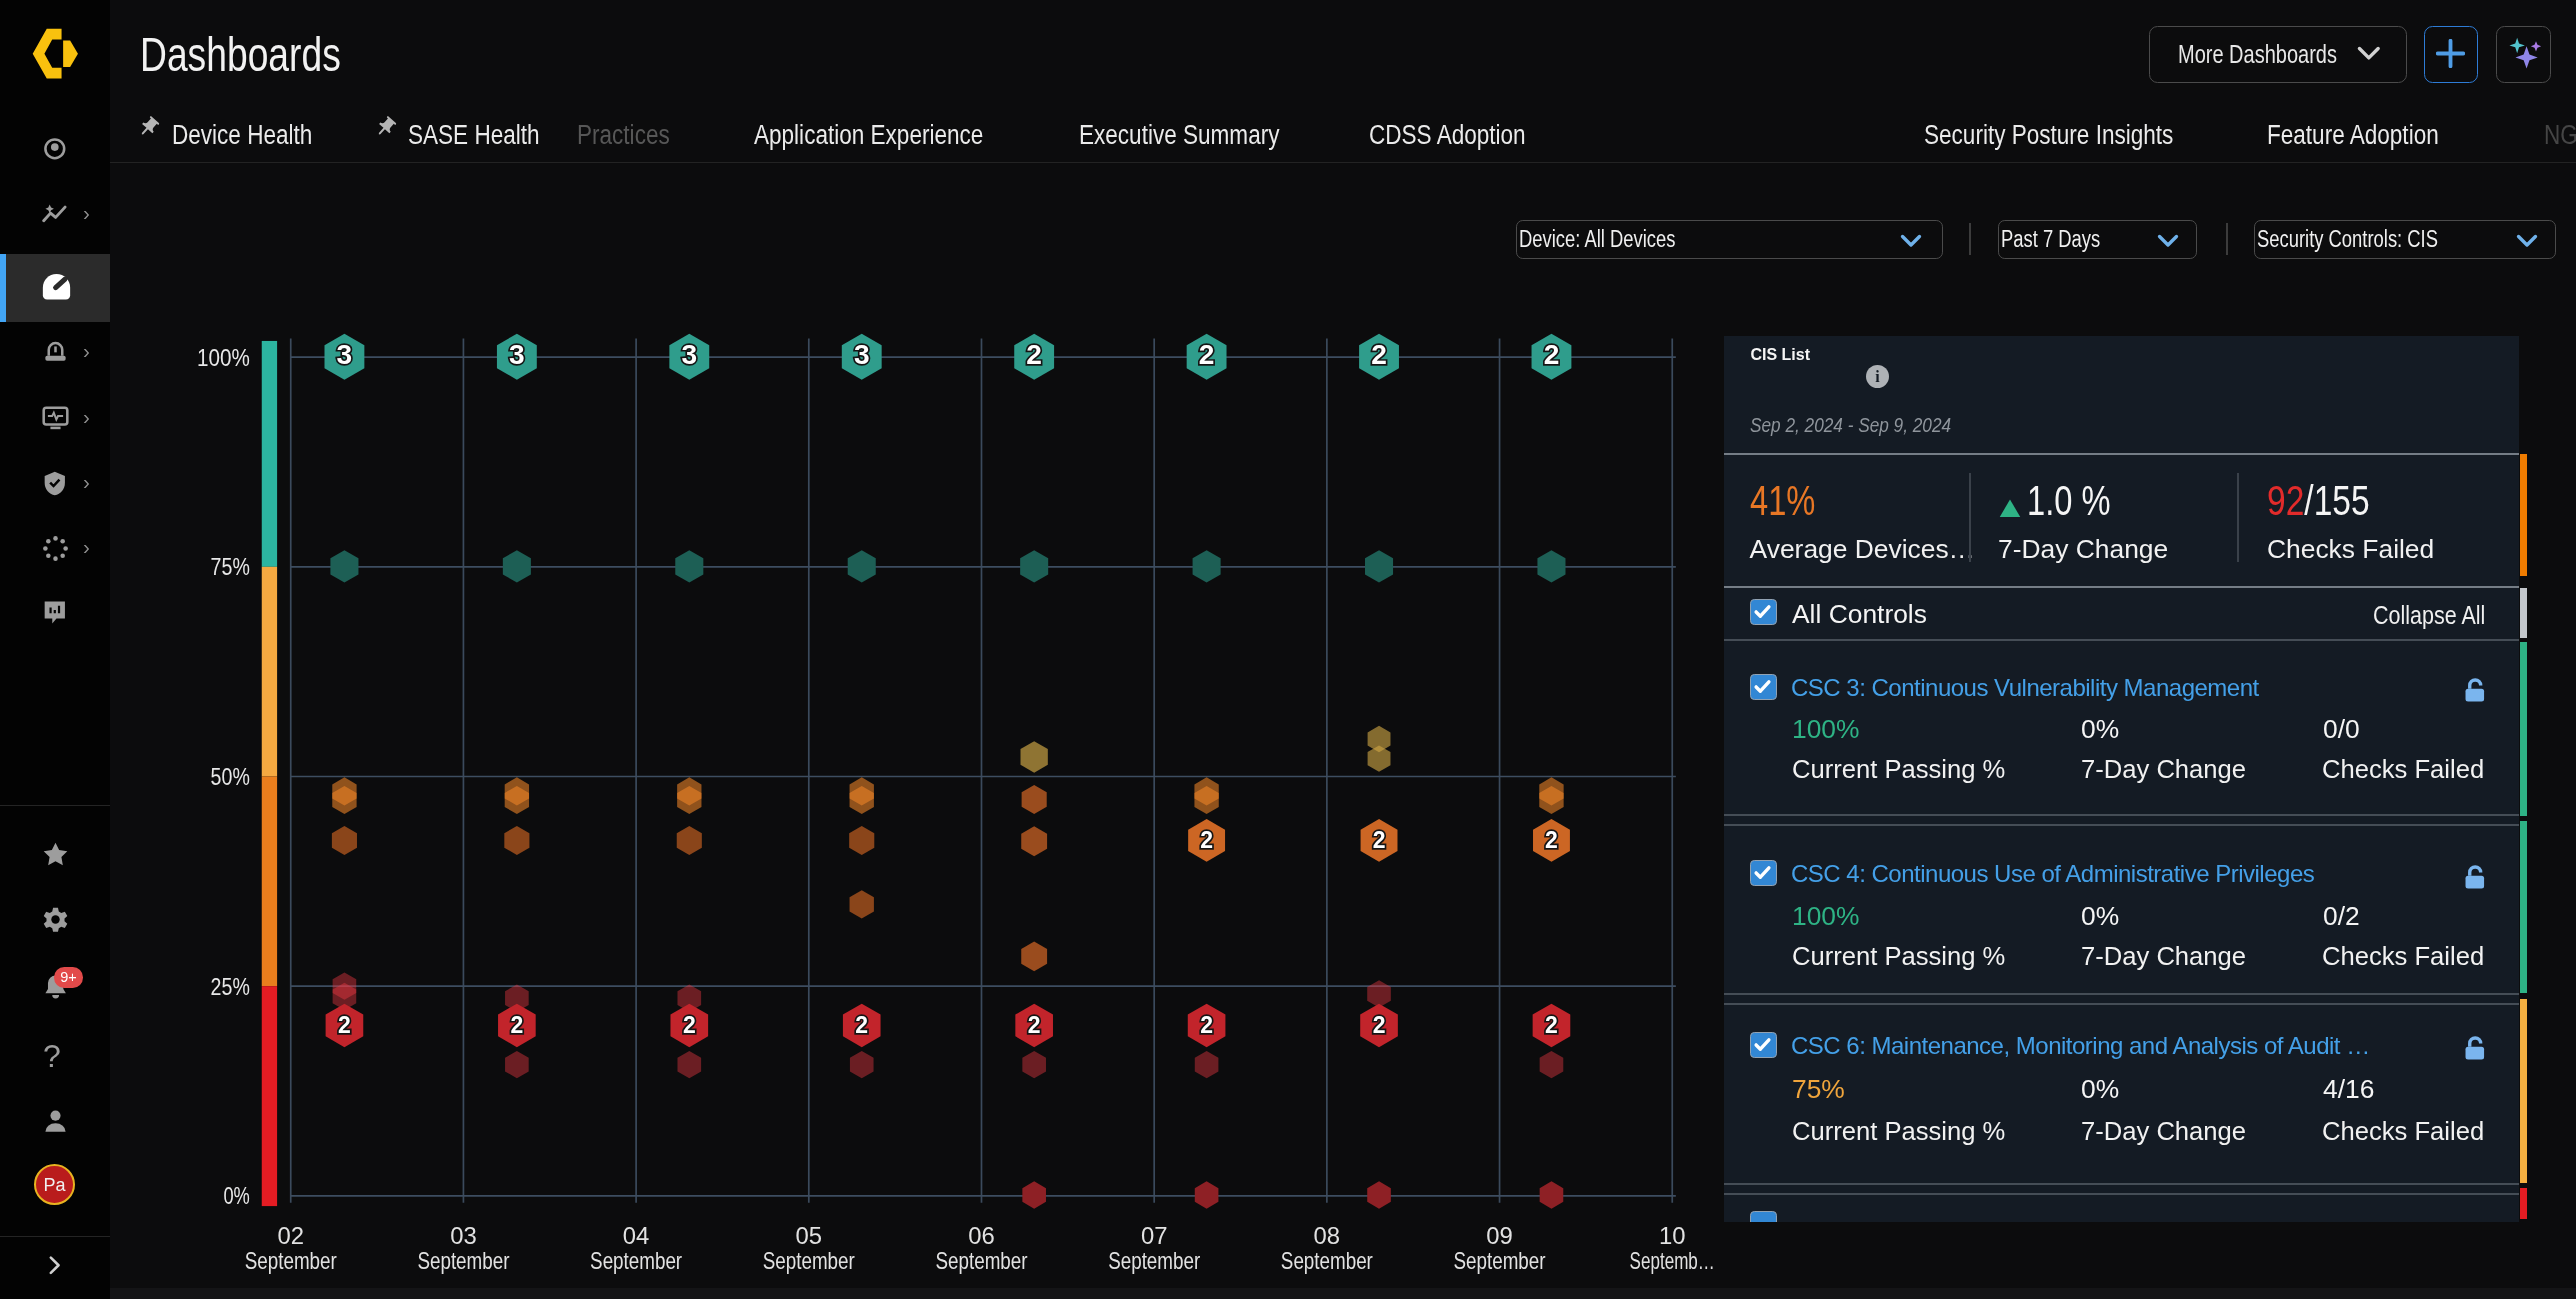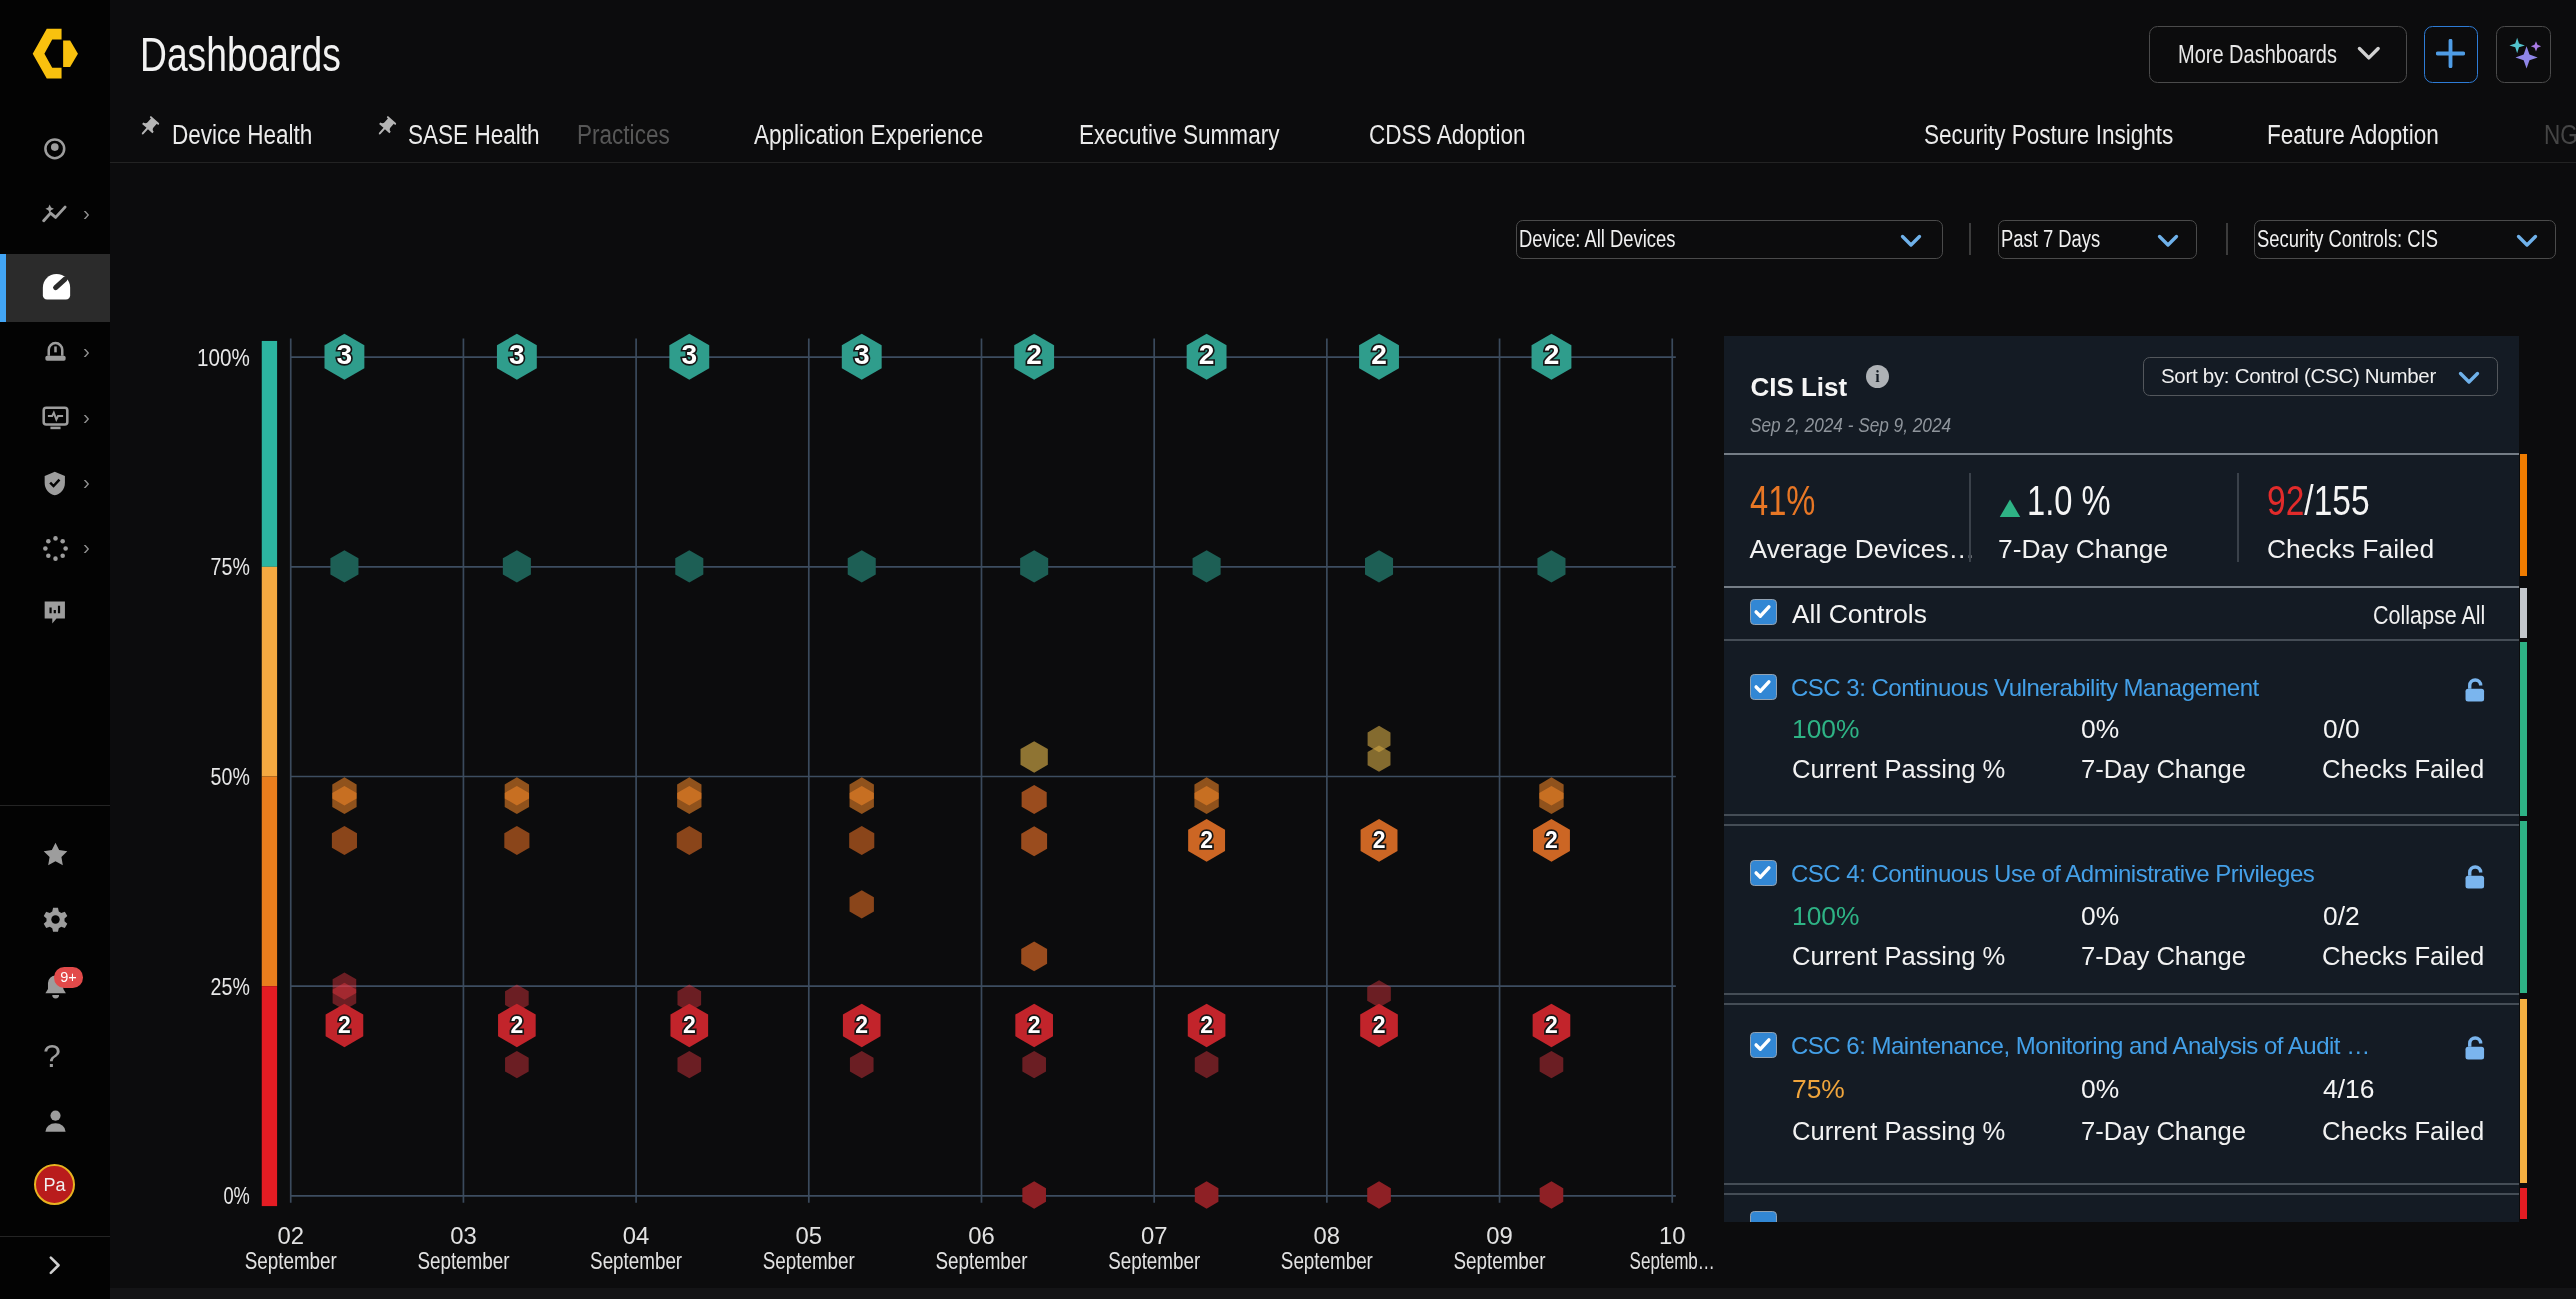--- a/index.html
+++ b/index.html
@@ -319,27 +319,22 @@
   <text x="1354.0" y="1459" text-anchor="middle" font-size="28" fill="#e2e2e2">07</text>
   <text x="1354.0" y="1489" text-anchor="middle" font-size="28" fill="#e2e2e2" textLength="108" lengthAdjust="spacingAndGlyphs">September</text>
   <text x="1556.6" y="1459" text-anchor="middle" font-size="28" fill="#e2e2e2">08</text>
   <text x="1556.6" y="1489" text-anchor="middle" font-size="28" fill="#e2e2e2" textLength="108" lengthAdjust="spacingAndGlyphs">September</text>
   <text x="1759.2" y="1459" text-anchor="middle" font-size="28" fill="#e2e2e2">09</text>
   <text x="1759.2" y="1489" text-anchor="middle" font-size="28" fill="#e2e2e2" textLength="108" lengthAdjust="spacingAndGlyphs">September</text>
   <text x="1961.8" y="1459" text-anchor="middle" font-size="28" fill="#e2e2e2">10</text>
   <text x="1961.8" y="1489" text-anchor="middle" font-size="28" fill="#e2e2e2" textLength="100" lengthAdjust="spacingAndGlyphs">Septemb…</text>
   </svg>
   <div id="panel">
-    <div class="abs" style="left:26.4px;top:36px;font-size:26px;font-weight:bold;color:#f5f5f5">CIS List</div>
+    <div class="abs" style="left:26.4px;top:10px;font-size:16px;font-weight:bold;color:#f5f5f5">CIS List</div>
     <div class="abs" style="left:142px;top:29px;width:23px;height:23px;border-radius:50%;background:#aeb2b6;color:#141b24;font-size:16px;font-weight:bold;text-align:center;line-height:23px;font-family:'Liberation Serif',serif">i</div>
-    <div class="abs" style="left:419px;top:21px;width:355px;height:39px;border:1.7px solid #53575c;border-radius:6.8px;font-size:20.5px;color:#f0f0f0;line-height:36px;padding-left:17px;letter-spacing:-0.3px">Sort by: Control (CSC) Number
-      <svg class="abs" style="right:17px;top:12.8px" width="22" height="15.3" viewBox="0 0 26 18">
-        <path d="M3,3 L13,13 L23,3" fill="none" stroke="#6fb1ea" stroke-width="4" stroke-linecap="round" stroke-linejoin="round"></path>
-      </svg>
-    </div>
     <div class="abs" style="left:25.6px;top:77px;font-size:21px;font-style:italic;color:#8f959c;transform:scaleX(0.82);transform-origin:left center">Sep 2, 2024 - Sep 9, 2024</div>
     <div class="pdiv" style="top:117px"></div>
 
     <div class="abs" style="left:25.6px;top:140px;font-size:43px;color:#e87725;transform:scaleX(0.76);transform-origin:left center">41%</div>
     <div class="abs" style="left:25.6px;top:198px;font-size:26.4px;color:#f2f2f2">Average Devices…</div>
     <div class="abs" style="left:245px;top:137px;width:1.7px;height:89px;background:#3a414a"></div>
     <svg class="abs" style="left:274px;top:162px" width="24" height="20.5" viewBox="0 0 30 26">
         <path d="M15,2 L28,24 L2,24 Z" fill="#2eb385"></path>
       </svg>
     <div class="abs" style="left:303px;top:140px;font-size:43px;color:#f5f5f5;transform:scaleX(0.76);transform-origin:left center">1.0 %</div>

